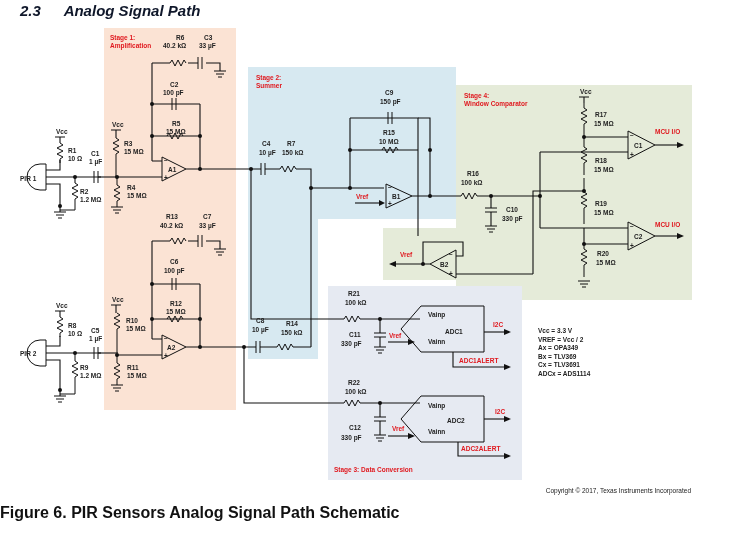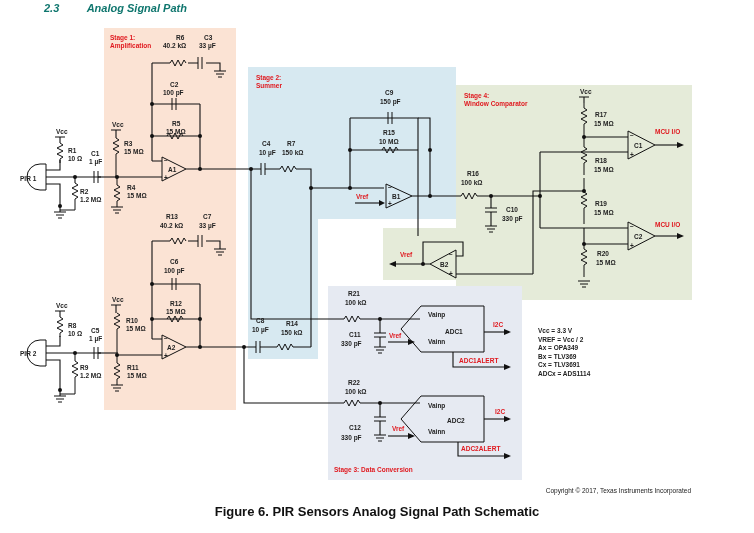--- a/index.html
+++ b/index.html
@@ -1,26 +1,26 @@
 <!DOCTYPE html>
 <html><head>
 <meta charset="utf-8">
 <style>
   html, body { margin:0; padding:0; background:#ffffff; }
   body { width:754px; height:533px; position:relative; overflow:hidden; font-family:"Liberation Sans", sans-serif; }
-  .sec-title { position:absolute; left:20px; top:2px; font-size:11px; font-weight:bold; font-style:italic; color:#0f766e;margin-left:24px; }
+  .sec-title { position:absolute; left:20px; top:2px; font-size:15px; font-weight:bold; font-style:italic; color:#0f172a; }
   .sec-title .num { display:inline-block; width:40px; }
   svg#schem { position:absolute; left:0; top:0; }
   svg text { font-family:"Liberation Sans", sans-serif; }
   .lbl { font-size:6.5px; fill:#222; font-weight:bold; }
   .red { font-size:6.5px; fill:#e0191f; font-weight:bold; }
   .wire { stroke:#111; stroke-width:1.1; fill:none; }
   .comp { stroke:#111; stroke-width:1; fill:none; }
   .dot { fill:#111; }
-  .caption { position:absolute; left:0; width:754px; top:504px; text-align:center; font-size:13px; font-weight:bold; color:#111; }
+  .caption { position:absolute; left:0; width:754px; top:504px; font-size:16px; font-weight:bold; color:#111; }
   .copyright { position:absolute; right:63px; top:487px; font-size:6.5px; color:#222; }
 </style>
 </head>
 <body>
 
 <div class="sec-title">
   <span class="num">2.3</span>
   <span>Analog Signal Path</span>
 </div>
 

